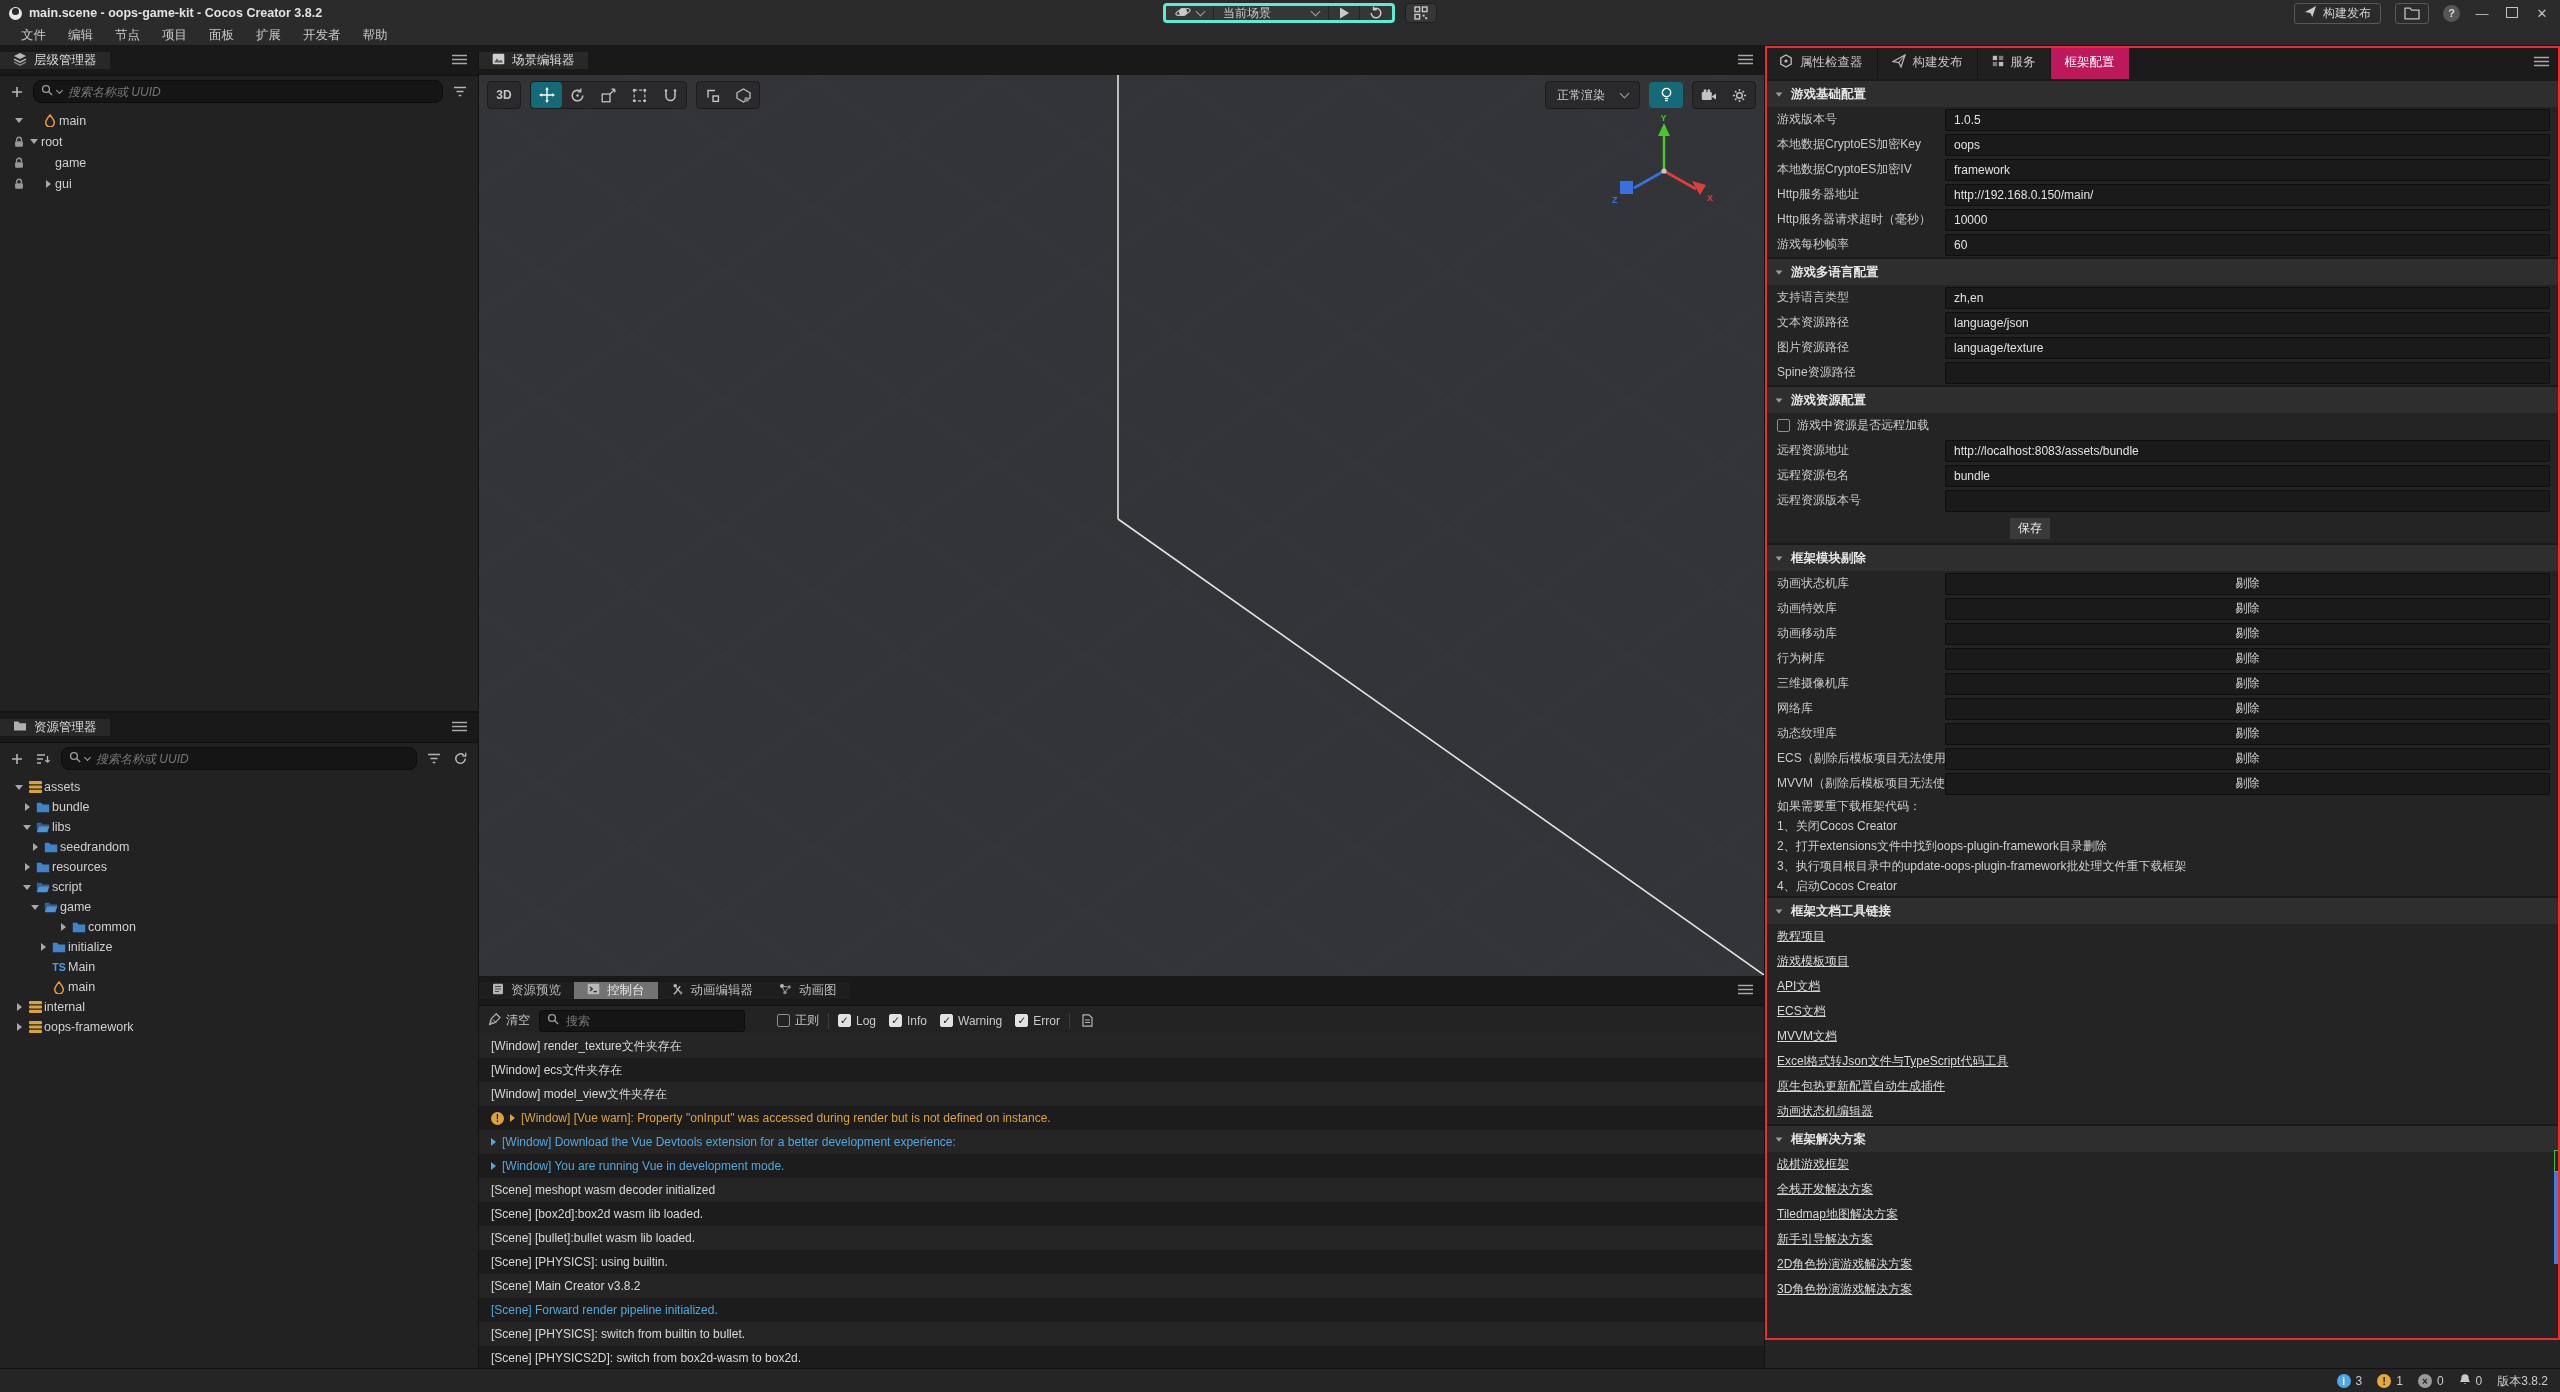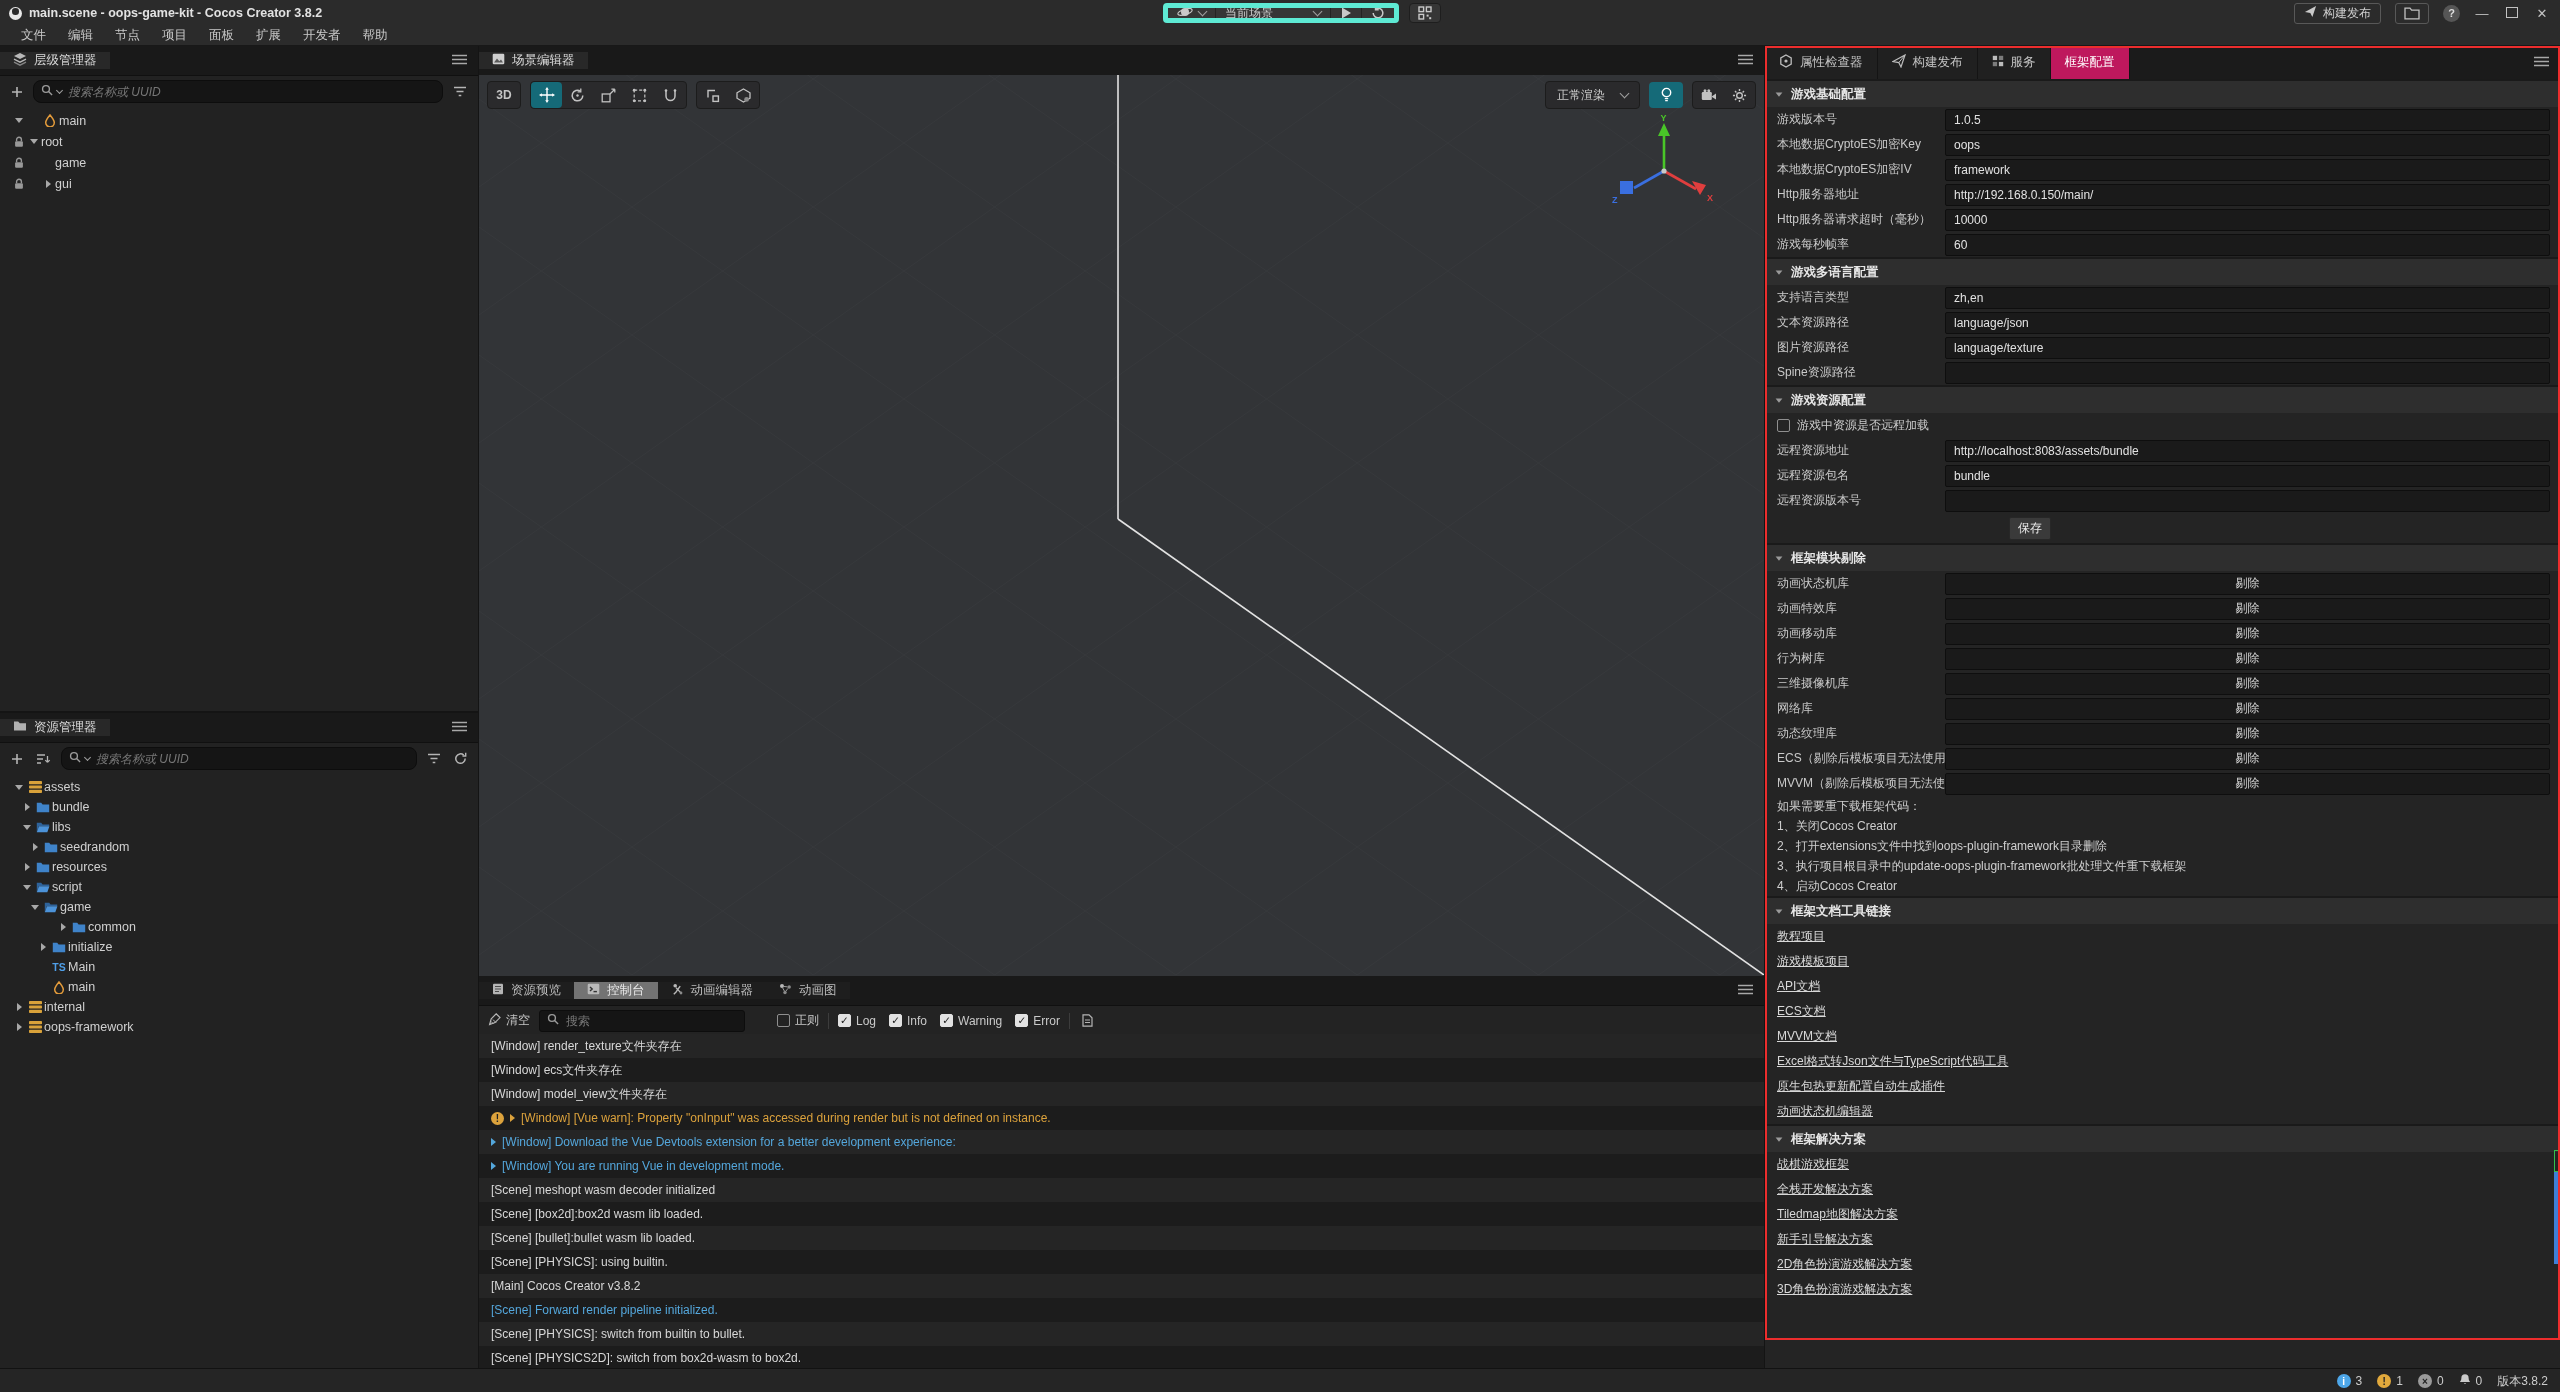--- a/index.html
+++ b/index.html
@@ -5,21 +5,21 @@
   html,body{margin:0;padding:0;background:#111;}
   body{font-family:"Liberation Sans","DejaVu Sans",sans-serif;font-size:12px;color:#cccccc;-webkit-font-smoothing:antialiased;}
   #app{position:relative;width:2560px;height:1392px;background:#141414;overflow:hidden;}
 
   
   #titlebar{position:absolute;left:0;top:0;width:2560px;height:26px;background:#2b2b2b;display:flex;align-items:center;}
   .logo{width:13px;height:13px;border-radius:50%;background:#e9e9e9;position:relative;margin:0 7px 0 9px;flex:none;}
   .logo::after{content:"";position:absolute;left:3.2px;top:1.6px;width:6.6px;height:6.6px;border-radius:50%;background:#2b2b2b;}
   #win-title{color:#e2e2e2;font-weight:bold;font-size:12.5px;}
   #preview-toolbar{position:absolute;left:1163px;top:3px;height:20px;display:flex;align-items:stretch;}
-  .pv-pill{display:flex;align-items:stretch;background:#363636;border:5px solid #5eead4;border-radius:4px;overflow:hidden;}
+  .pv-pill{display:flex;align-items:stretch;background:#363636;border:3px solid #5eead4;border-radius:4px;overflow:hidden;}
   .pv-seg{display:flex;align-items:center;gap:6px;padding:0 9px;border-right:1px solid #242424;}
   .pv-seg:last-child{border-right:none;}
   .pv-btn-sep{width:10px;}
   .pv-sq{display:flex;align-items:center;justify-content:center;width:30px;background:#363636;border:1px solid #1e1e1e;border-radius:4px;}
   #titlebar-right{position:absolute;right:10px;top:0;height:26px;display:flex;align-items:center;gap:14px;}
   .tb-btn{display:flex;align-items:center;gap:6px;height:19px;padding:0 9px;border:1px solid #585858;border-radius:3px;color:#cfcfcf;}
   .tb-icon-btn{display:flex;align-items:center;justify-content:center;height:19px;padding:0 8px;border:1px solid #585858;border-radius:3px;}
   .help-circle{width:17px;height:17px;border-radius:50%;background:#565656;color:#dedede;display:flex;align-items:center;justify-content:center;font-weight:bold;font-size:11px;}
   .win-ctl{color:#c2c2c2;font-size:13px;width:16px;text-align:center;}
   .win-max{width:10px;height:9px;border:1.4px solid #c2c2c2;display:inline-block;}
@@ -756,21 +756,21 @@
           <div class="log-row odd">
             <span class="log-text t-log">[Scene] [box2d]:box2d wasm lib loaded.</span>
           </div>
           <div class="log-row even">
             <span class="log-text t-log">[Scene] [bullet]:bullet wasm lib loaded.</span>
           </div>
           <div class="log-row odd">
             <span class="log-text t-log">[Scene] [PHYSICS]: using builtin.</span>
           </div>
           <div class="log-row even">
-            <span class="log-text t-log">[Main] Cocos Creator v3.8.2</span>
+            <span class="log-text t-log">[Scene] Main Creator v3.8.2</span>
           </div>
           <div class="log-row odd">
             <span class="log-text t-info">[Scene] Forward render pipeline initialized.</span>
           </div>
           <div class="log-row even">
             <span class="log-text t-log">[Scene] [PHYSICS]: switch from builtin to bullet.</span>
           </div>
           <div class="log-row odd">
             <span class="log-text t-log">[Scene] [PHYSICS2D]: switch from box2d-wasm to box2d.</span>
           </div>

